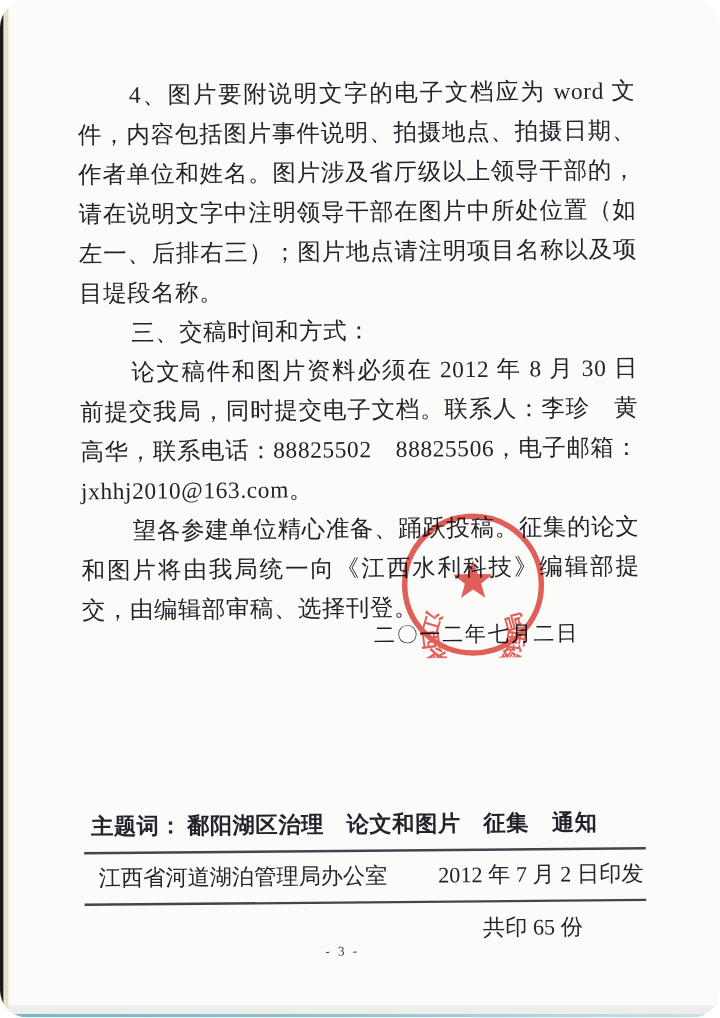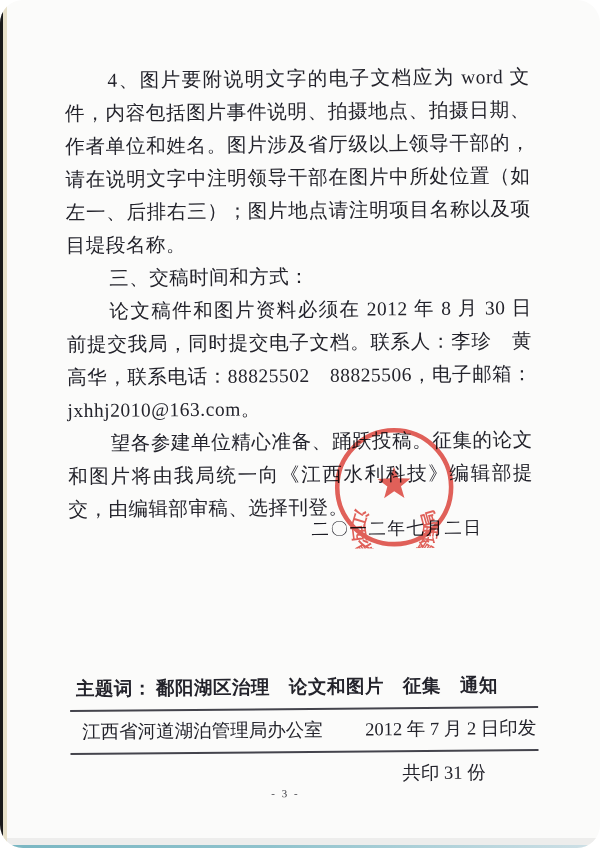--- a/index.html
+++ b/index.html
@@ -96,21 +96,21 @@
       <div class="subject-line">
         <span>主题词：</span><span class="subject-terms">鄱阳湖区治理　论文和图片　征集　通知</span>
       </div>
       <div class="rule"></div>
       <div class="issuer-row">
         <span>江西省河道湖泊管理局办公室</span>
         <span>2012 年 7 月 2 日印发</span>
       </div>
       <div class="rule"></div>
       <div class="copies-row">
-        <span>共印 31 份</span>
+        <span>共印 65 份</span>
       </div>
     </div>
 
     <div class="page-number">- 3 -</div>
 
   </div>
 
   <div class="edge-left-dark"></div>
   <div class="edge-left-cream"></div>
   <div class="edge-bottom-gray"></div>

